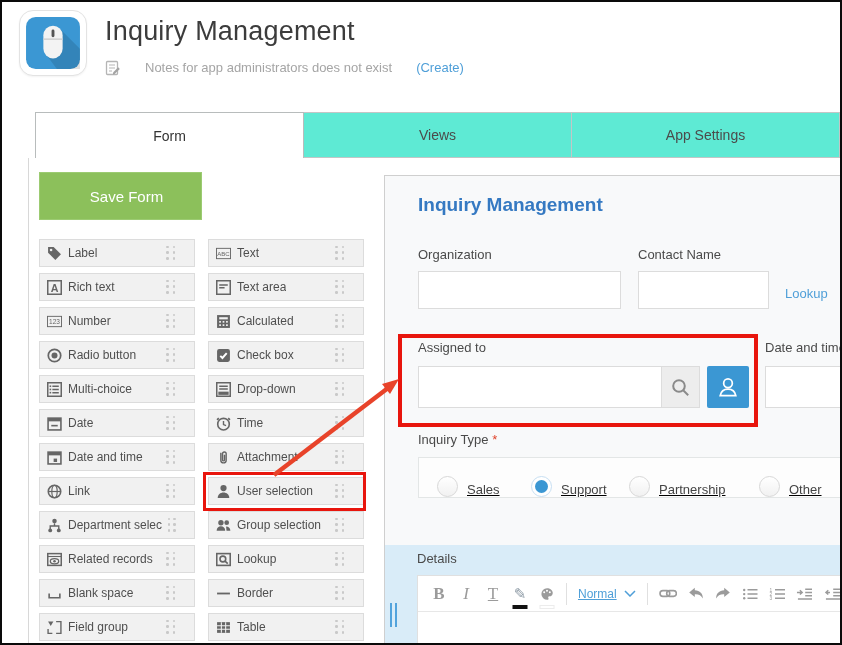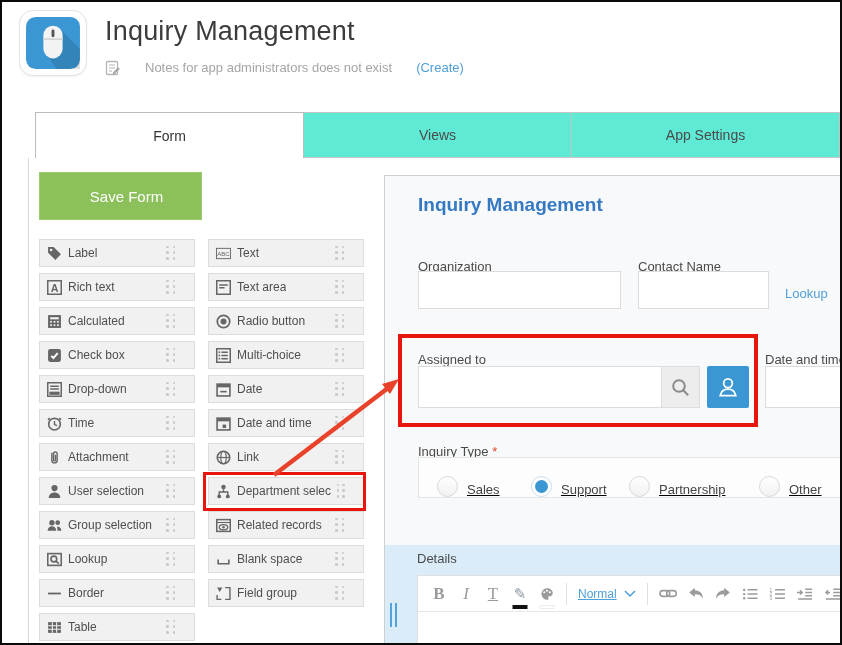--- a/index.html
+++ b/index.html
@@ -44,21 +44,21 @@
   
   .hl{position:absolute;z-index:30;pointer-events:none;}
   .hl-user{left:201px;top:470px;width:163px;height:39px;border:3px solid var(--red);}
   .hl-assigned{left:396px;top:332px;width:360px;height:93px;border:4px solid var(--red);}
   .arrow-svg{position:absolute;left:0;top:0;width:842px;height:645px;z-index:31;pointer-events:none;}
 
   
   .form-panel{position:absolute;left:382px;top:173px;right:0;bottom:0;background:#f8f9fa;
     border-left:1px solid #cfcfcf;border-top:1px solid #cfcfcf;}
   .fp-title{position:absolute;left:33px;top:18px;font-size:19px;font-weight:bold;color:var(--title-blue);}
-  .f-label{position:absolute;font-size:13px;color:#4a4a4a;white-space:nowrap;margin-top:12px;}
+  .f-label{position:absolute;font-size:13px;color:#4a4a4a;white-space:nowrap;}
   .input{position:absolute;background:#fff;border:1px solid #dcdcdc;}
   .lookup-link{position:absolute;left:400px;top:110px;font-size:13px;color:var(--link-blue);text-decoration:none;}
   .input-group{position:absolute;left:33px;top:190px;width:282px;height:42px;border:1px solid #dcdcdc;
     background:#fff;display:flex;}
   .search-btn{margin-left:auto;width:38px;height:100%;background:#ededed;border-left:1px solid #ddd;
     display:flex;align-items:center;justify-content:center;cursor:pointer;}
   .user-btn{position:absolute;left:322px;top:190px;width:42px;height:42px;background:var(--accent);
     border-radius:2px;display:flex;align-items:center;justify-content:center;cursor:pointer;}
   .req{color:#e0442c;}
   .radio-box{position:absolute;left:33px;top:281px;right:-2px;height:41px;background:#fdfdfd;
@@ -176,20 +176,37 @@
         </span>
       </div>
       <div class="pal-item">
         <span class="pal-icon">
           <svg viewBox="0 0 14 14">
             <rect x="0.7" y="0.7" width="12.6" height="12.6" fill="none" stroke="#666" stroke-width="1.4"></rect>
             <path d="M3 4.6h8M3 7.2h5" stroke="#666" stroke-width="1.4"></path>
           </svg>
         </span>
         <span class="pal-label">Text area</span>
+        <span class="drag-dots">
+          <i></i>
+          <i></i>
+          <i></i>
+          <i></i>
+          <i></i>
+          <i></i>
+        </span>
+      </div>
+      <div class="pal-item">
+        <span class="pal-icon">
+          <svg viewBox="0 0 16 12">
+            <rect x="0.5" y="0.5" width="15" height="11" fill="none" stroke="#666"></rect>
+            <text x="8" y="9" font-size="7" text-anchor="middle" fill="#666">123</text>
+          </svg>
+        </span>
+        <span class="pal-label">Number</span>
         <span class="drag-dots">
           <i></i>
           <i></i>
           <i></i>
           <i></i>
           <i></i>
           <i></i>
         </span>
       </div>
       <div class="pal-item">

